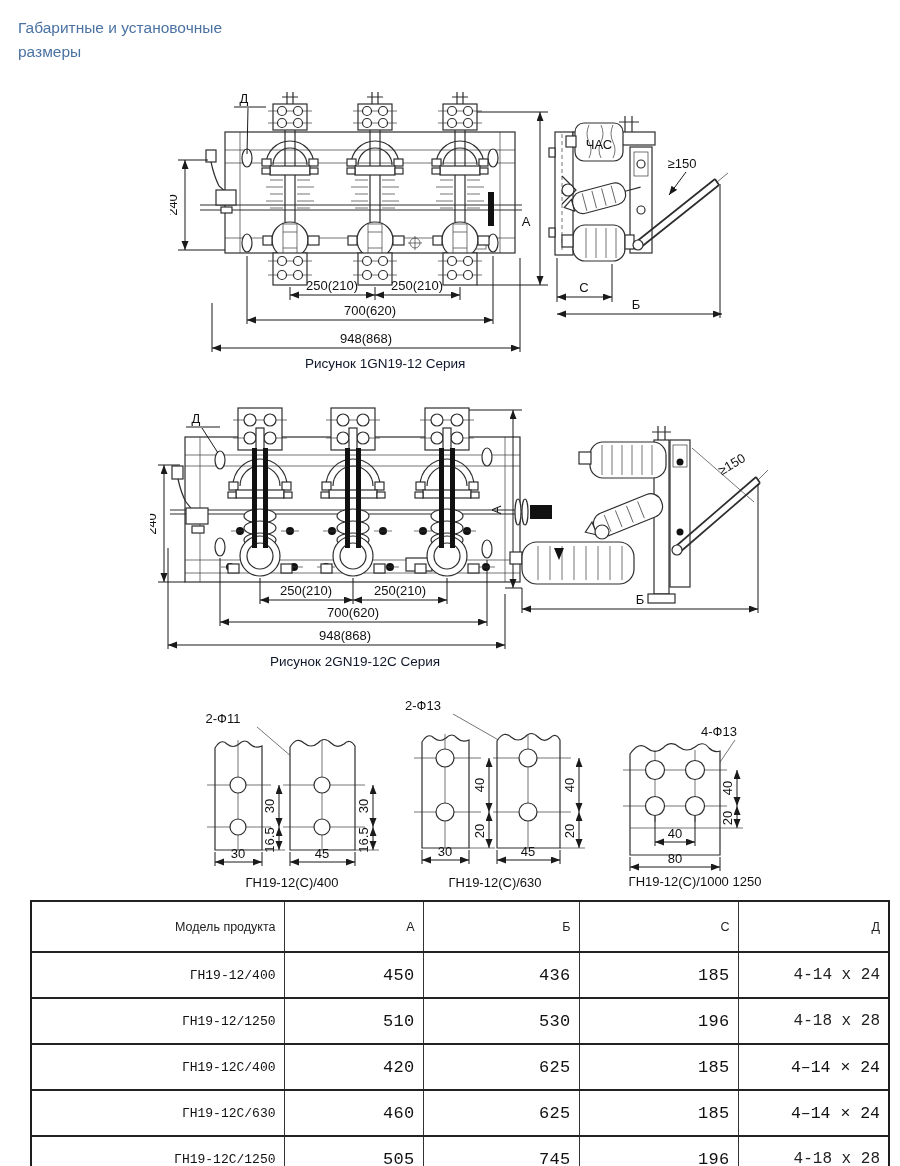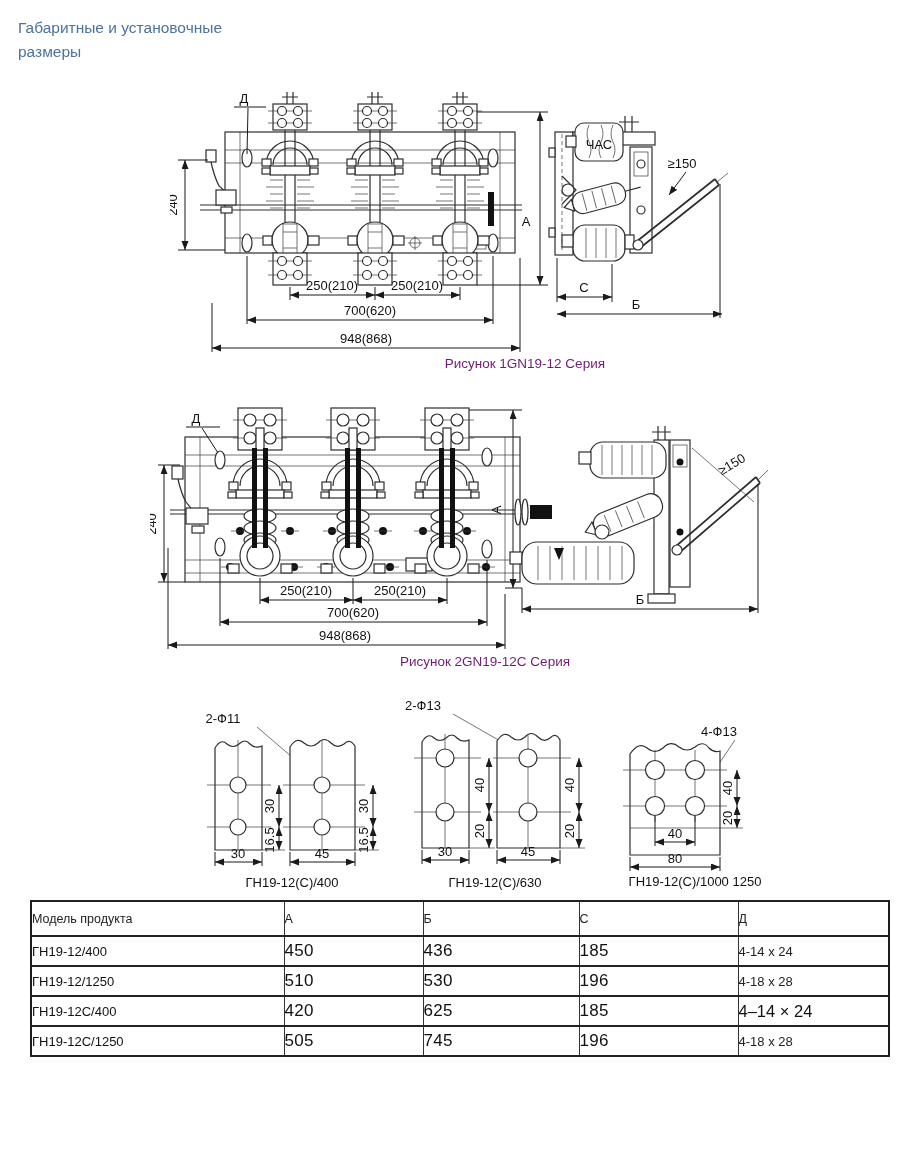--- a/index.html
+++ b/index.html
@@ -1,41 +1,41 @@
 <!DOCTYPE html>
 <html><head>
 <meta charset="utf-8">
 <style>
   html,body{margin:0;padding:0;background:#fff;}
   body{width:900px;height:1166px;position:relative;overflow:hidden;
        font-family:"Liberation Sans",sans-serif;color:#111;}
   .abs{position:absolute;}
   #page-title{left:18px;top:16px;width:240px;font-size:15.5px;font-weight:400;
               color:#4a72a3;line-height:1.55;}
-  .fig-caption{font-size:13.5px;color:#701a75;text-align:right;width:300px;}
+  .fig-caption{font-size:13.5px;color:#0f172a;text-align:left;width:300px;}
   
   .ln{fill:none;stroke:#2e2e2e;stroke-width:1.2;}
   .lnt{fill:none;stroke:#3a3a3a;stroke-width:.7;}
   .wh{fill:#fff;stroke:#2e2e2e;stroke-width:1.2;}
   .blk{fill:#111;stroke:none;}
   .dim{fill:none;stroke:#1a1a1a;stroke-width:1;}
   .dash{stroke-dasharray:4 3;}
   .lever{fill:none;stroke:#2e2e2e;stroke-width:1.7;}
   text{font-family:"Liberation Sans",sans-serif;fill:#111;font-size:13px;text-anchor:middle;}
   
   #dims-table{border-collapse:collapse;table-layout:fixed;width:858px;background:#fff;}
   #dims-table td,#dims-table th{border-left:1.5px solid #333;border-right:1.5px solid #333;
-     border-top:2px solid #222;border-bottom:2px solid #222;padding:0;text-align:left;
+     border-top:2px solid #222;border-bottom:2px solid #222;padding:8px;text-align:right;
      overflow:hidden;white-space:nowrap;font-weight:400;}
   #dims-table{border:2.5px solid #1d1d1d;}
   #dims-table th{height:33px;font-size:12.5px;color:#222;}
-  #dims-table td{height:28px;}
+  #dims-table td{height:28px;font-family:Liberation Mono, monospace;}
   td.model{font-size:13px;}
   td.num{font-size:17px;letter-spacing:.3px;}
-  td.dcol[data-size="small"]{font-size:13px;color:#222;margin-top:16px;}
+  td.dcol[data-size="small"]{font-size:16px;color:#222;margin-top:16px;}
   td.dcol[data-size="big"]{font-size:16.5px;}
 </style>
 </head>
 <body>
 
 <div id="page-title" class="abs">Габаритные и установочные размеры</div>
 
 <svg class="abs" style="left:170px;top:88px" width="730" height="310" viewBox="0 0 730 310">
   <defs>
     <marker id="ar1" markerWidth="10" markerHeight="8" refX="9" refY="3.5" orient="auto-start-reverse" markerUnits="userSpaceOnUse">
@@ -414,20 +414,27 @@
       <td class="dcol" data-size="small">4-18 x 28</td>
     </tr>
     <tr>
       <td class="model">ГН19-12С/400</td>
       <td class="num">420</td>
       <td class="num">625</td>
       <td class="num">185</td>
       <td class="dcol" data-size="big">4–14 × 24</td>
     </tr>
     <tr>
+      <td class="model">ГН19-12С/630</td>
+      <td class="num">460</td>
+      <td class="num">625</td>
+      <td class="num">185</td>
+      <td class="dcol" data-size="big">4–14 × 24</td>
+    </tr>
+    <tr>
       <td class="model">ГН19-12С/1250</td>
       <td class="num">505</td>
       <td class="num">745</td>
       <td class="num">196</td>
       <td class="dcol" data-size="small">4-18 x 28</td>
     </tr>
   </tbody>
 </table>
 
 </body></html>

